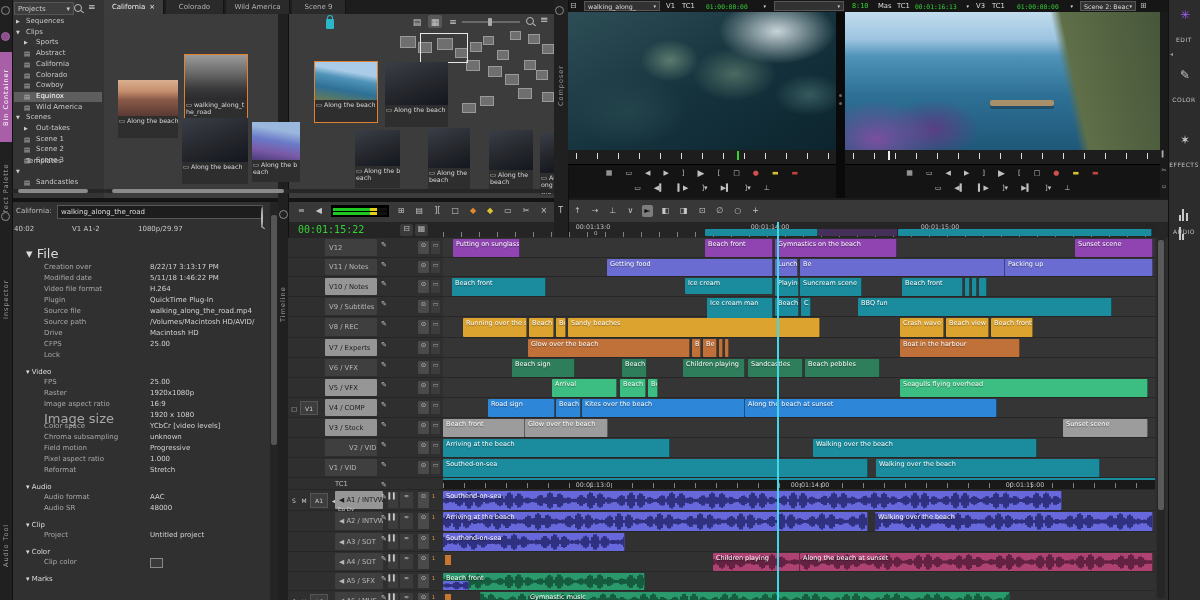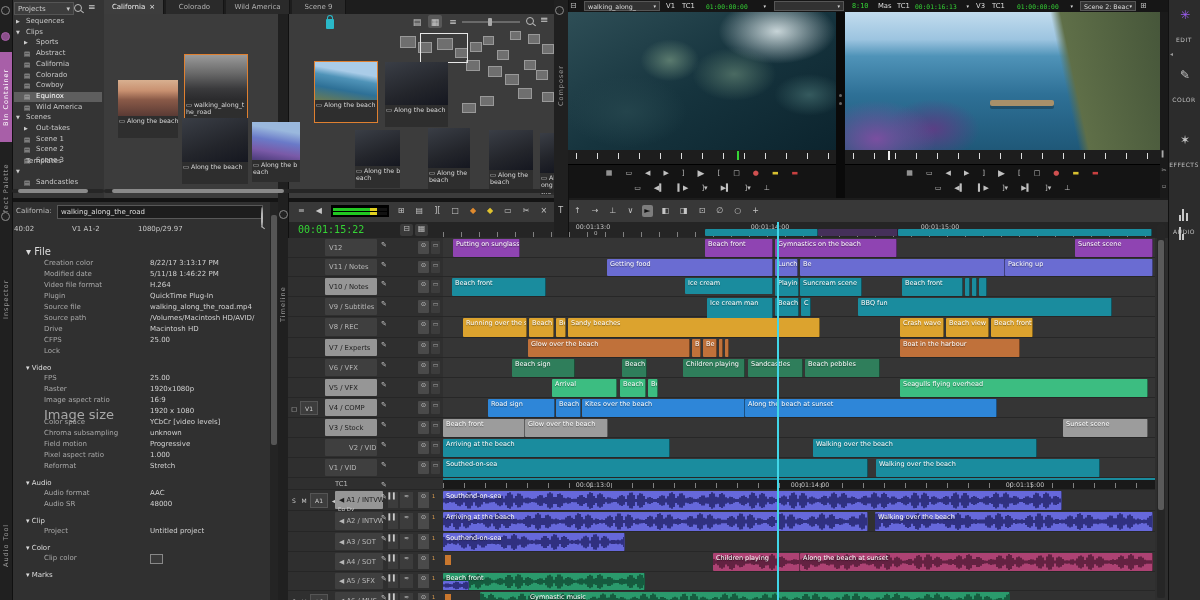--- a/index.html
+++ b/index.html
@@ -315,23 +315,23 @@
       <div style="position: absolute; left: 1168px; top: 96px; width: 32px; height: 8px; font-size: 6px; color: rgb(192, 192, 192); text-align: center; letter-spacing: 0.5px;">COLOR</div>
       <div style="position: absolute; left: 1176px; top: 133px; width: 18px; height: 16px; font-size: 12px; text-align: center; color: rgb(200, 200, 200);">✶</div>
       <div style="position: absolute; left: 1168px; top: 161px; width: 32px; height: 8px; font-size: 6px; color: rgb(192, 192, 192); text-align: center; letter-spacing: 0.5px;">EFFECTS</div>
       <div class="eqbars" style="position: absolute; left: 1178px; top: 202px; width: 14px; height: 14px;"><i style="height: 6px;"></i><i style="height: 12px;"></i><i style="height: 8px;"></i><i style="height: 13px;"></i><i style="height: 6px;"></i></div>
       <div style="position: absolute; left: 1168px; top: 228px; width: 32px; height: 8px; font-size: 6px; color: rgb(192, 192, 192); text-align: center; letter-spacing: 0.5px;">AUDIO</div>
       <div style="position: absolute; left: 1170px; top: 50px; width: 6px; height: 8px; font-size: 6px; color: rgb(153, 153, 153);">◂</div>
       <div style="position: absolute; left: 14px; top: 225px; width: 90px; height: 9px; font-size: 7px; color: rgb(200, 200, 200);">40:02</div>
       <div style="position: absolute; left: 72px; top: 225px; width: 90px; height: 9px; font-size: 7px; color: rgb(200, 200, 200);">V1 A1-2</div>
       <div style="position: absolute; left: 138px; top: 225px; width: 90px; height: 9px; font-size: 7px; color: rgb(200, 200, 200);">1080p/29.97</div>
       <div style="position: absolute; left: 12px; top: 240px; width: 258px; height: 360px; overflow: hidden;">
-        <div style="font-size: 10px; color: rgb(220, 220, 220); padding: 6px 0px 2px 14px;">▾  File</div>
-        <div style="position: relative; height: 11px;">
-          <span style="position: absolute; left: 32px; font-size: 7px; color: rgb(168, 168, 168); white-space: nowrap;">Creation color</span>
+        <div style="font-size: 13px; color: rgb(220, 220, 220); padding: 6px 0px 2px 14px;">▾  File</div>
+        <div style="position: relative; height: 11px;">
+          <span style="position: absolute; left: 32px; font-size: 7px; color: rgb(168, 168, 168); white-space: nowrap;">Creation over</span>
           <span style="position: absolute; left: 138px; font-size: 7px; color: rgb(210, 210, 210); white-space: nowrap;">8/22/17    3:13:17 PM</span>
         </div>
         <div style="position: relative; height: 11px;">
           <span style="position: absolute; left: 32px; font-size: 7px; color: rgb(168, 168, 168); white-space: nowrap;">Modified date</span>
           <span style="position: absolute; left: 138px; font-size: 7px; color: rgb(210, 210, 210); white-space: nowrap;">5/11/18    1:46:22 PM</span>
         </div>
         <div style="position: relative; height: 11px;">
           <span style="position: absolute; left: 32px; font-size: 7px; color: rgb(168, 168, 168); white-space: nowrap;">Video file format</span>
           <span style="position: absolute; left: 138px; font-size: 7px; color: rgb(210, 210, 210); white-space: nowrap;">H.264</span>
         </div>

